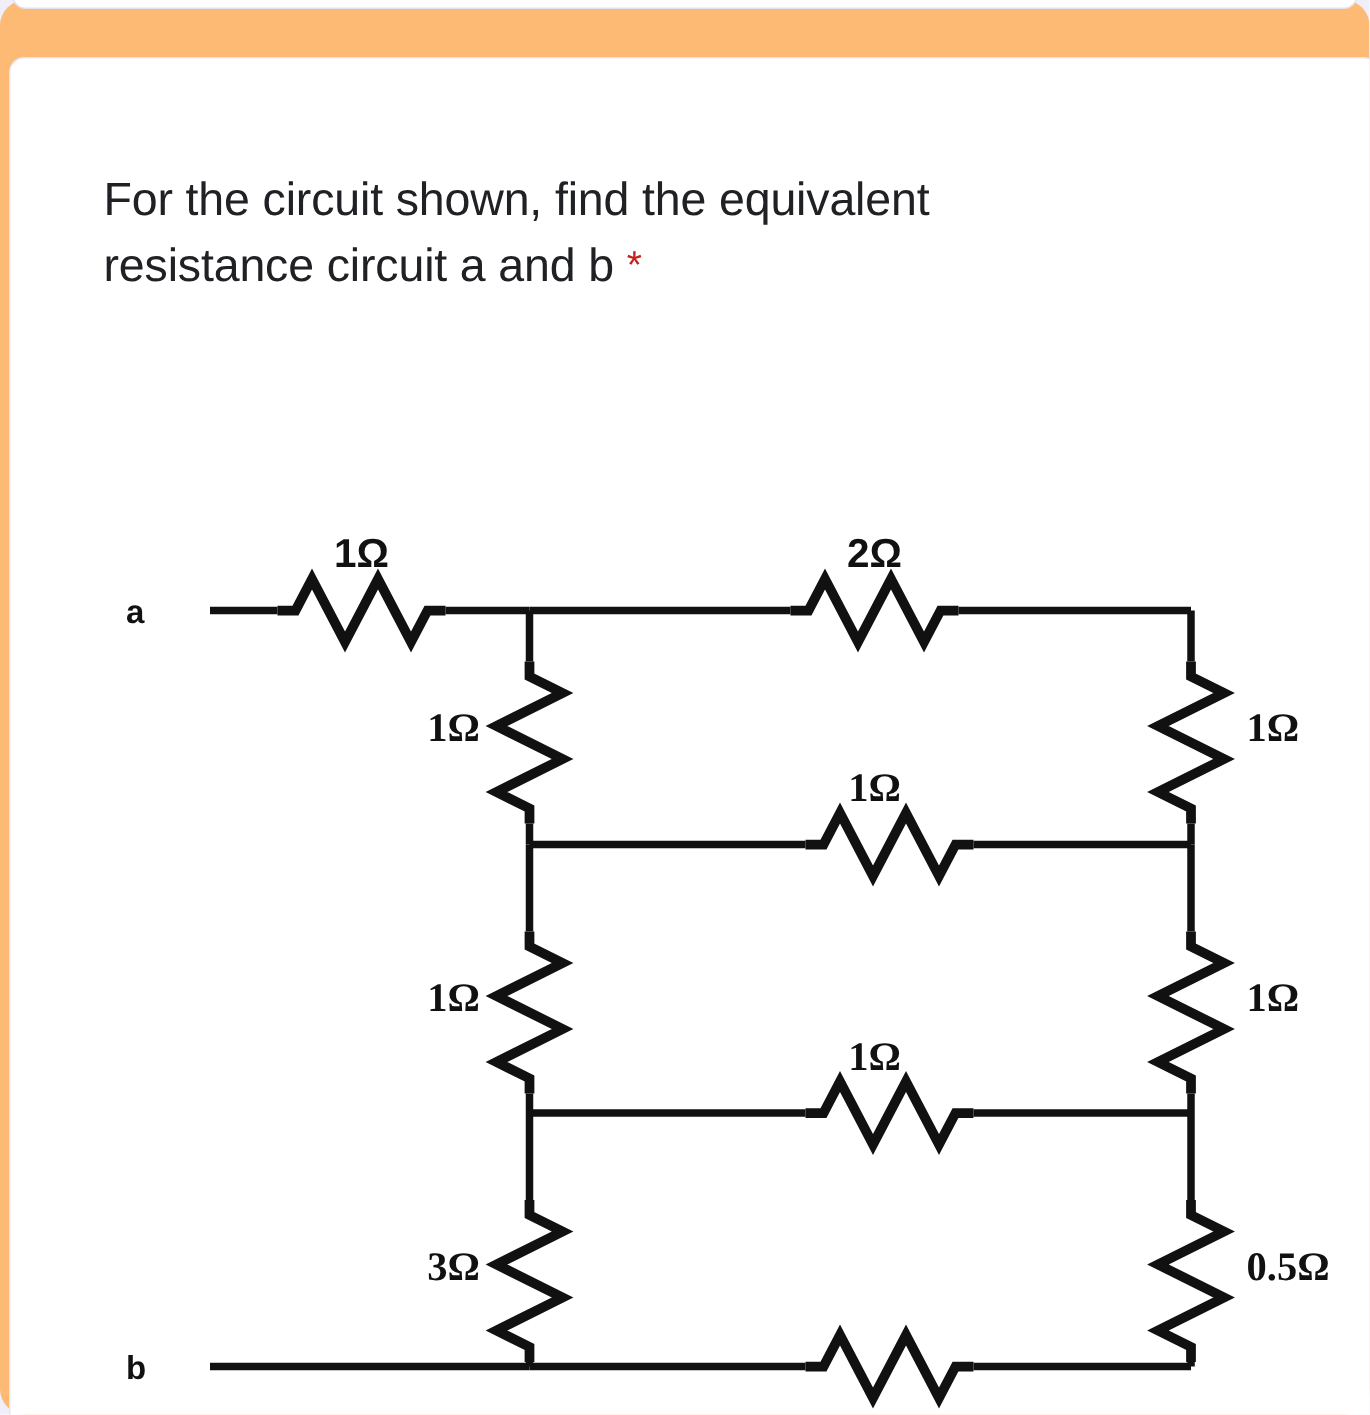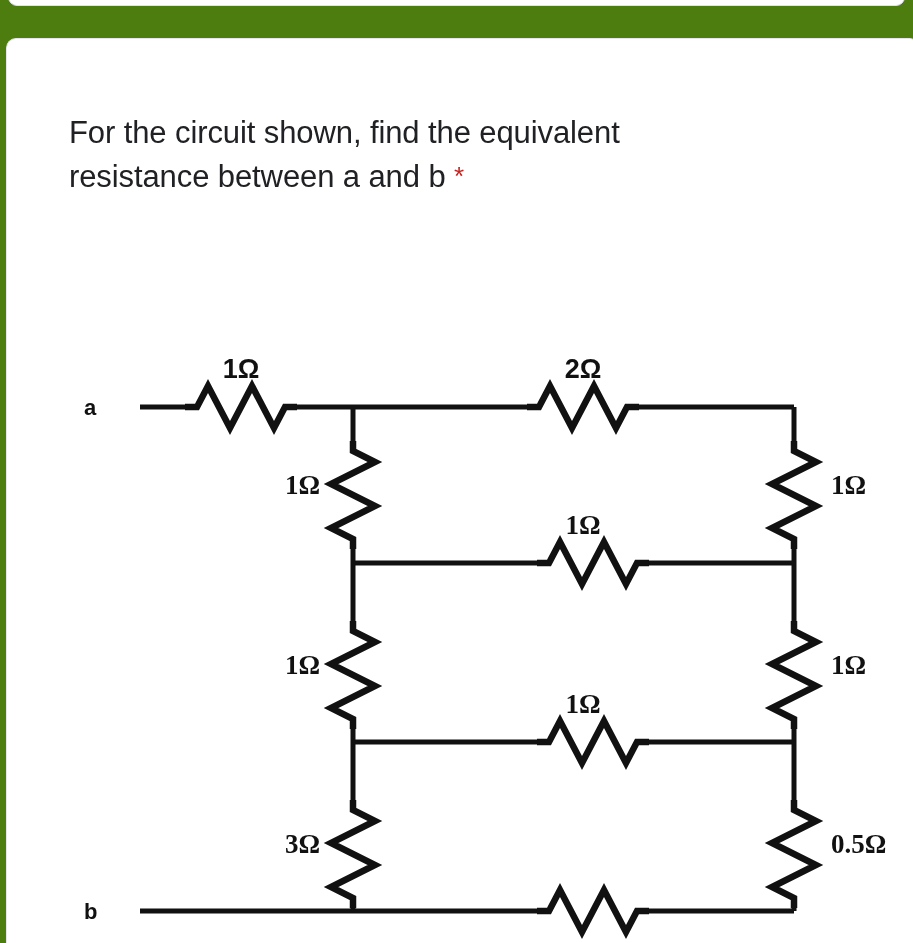--- a/index.html
+++ b/index.html
@@ -12,21 +12,22 @@
     height: 943px;
     background: #f0eef8;
     font-family: "Liberation Sans", sans-serif;
     overflow: hidden;
     position: relative;
   }
   
   #page {
     position: absolute;
     inset: 0;
-    background: #4d7c0f;
+    background: #fdba74;
+    border-radius: 17px;
   }
   .card-peek {
     position: absolute;
     left: 8px;
     right: 8px;
     top: -14px;
     height: 18px;
     background: #ffffff;
     border: 1px solid #e3e1ee;
     border-radius: 9px;
@@ -107,21 +108,21 @@
 <body>
 
 <div id="page">
 
   <div class="card-peek"></div>
 
   <div class="card-main">
 
     <div class="question">
       <span>For the circuit shown, find the equivalent</span><br>
-      <span>resistance between a and b</span>
+      <span>resistance circuit a and b</span>
       <span class="req">*</span>
     </div>
 
     <div class="circuit-wrap">
       <svg class="circuit" width="913" height="660" viewBox="0 0 913 660">
 
         <path class="wire" d="M133,113 L178,113"></path>
 
         <path class="zig" d="M178,113 L190,113 L201,92 L223,134 L245,92 L267,134 L278,113 L290,113"></path>
 

